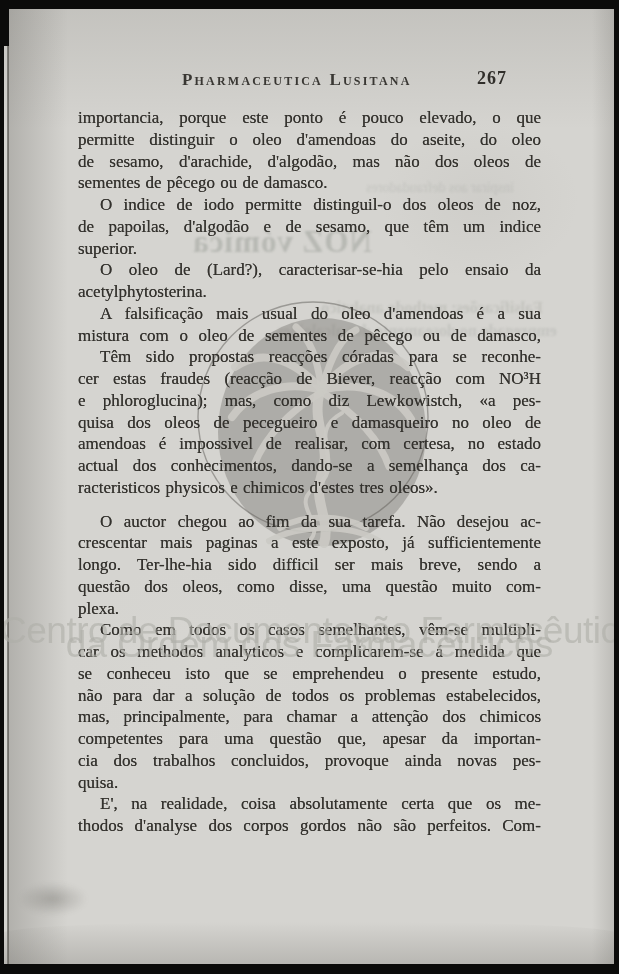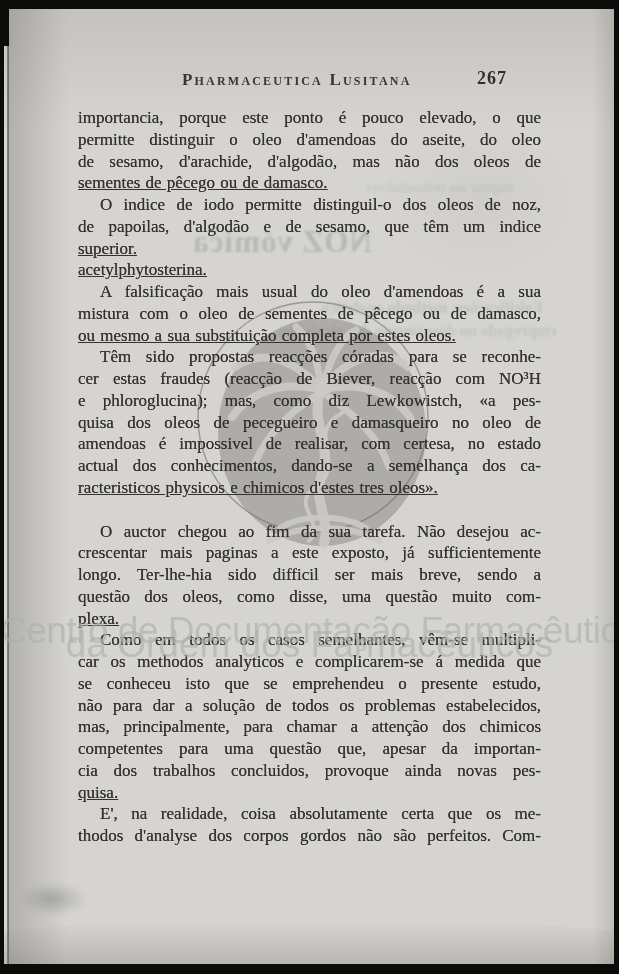--- a/index.html
+++ b/index.html
@@ -59,23 +59,23 @@
     font-size:18px;color:#302e2a;font-weight:600;letter-spacing:1px;
   }
   
   .body-col{
     position:absolute;left:78px;top:107px;width:463px;z-index:10;
     font-size:17px;line-height:21.75px;color:#34322e;
     text-shadow:0 0 .4px rgba(52,50,45,.85);
     word-spacing:1px;
   }
   .para{margin:0;}
-  .para.gap{margin-top:22px;}
+  .para.gap{margin-top:12px;}
   .line{text-align:justify;text-align-last:justify;}
-  .line.last{text-align-last:left;text-decoration:underline;}
+  .line.last{text-align-last:left;}
   .line.indent{text-indent:22px;}
   
   .wm{position:absolute;left:0;width:100%;text-align:center;z-index:20;
     font-family:"Liberation Sans","DejaVu Sans",sans-serif;
     color:rgba(174,174,168,.62);white-space:nowrap;pointer-events:none;}
   .wm-1{top:610px;font-size:37px;letter-spacing:-.5px;}
   .wm-2{top:624px;font-size:37px;letter-spacing:0;}
 </style>
 </head>
 <body>
@@ -128,26 +128,26 @@
         <div class="line">permitte distinguir o oleo d'amendoas do aseite, do oleo</div>
         <div class="line">de sesamo, d'arachide, d'algodão, mas não dos oleos de</div>
         <div class="line last">sementes de pêcego ou de damasco.</div>
       </div>
       <div class="para">
         <div class="line indent">O indice de iodo permitte distinguil-o dos oleos de noz,</div>
         <div class="line">de papoilas, d'algodão e de sesamo, que têm um indice</div>
         <div class="line last">superior.</div>
       </div>
       <div class="para">
+        <div class="line indent">O oleo de (Lard?), caracterisar-se-hia pelo ensaio da</div>
         <div class="line last">acetylphytosterina.</div>
       </div>
       <div class="para">
         <div class="line indent">A falsificação mais usual do oleo d'amendoas é a sua</div>
         <div class="line">mistura com o oleo de sementes de pêcego ou de damasco,</div>
-        <div class="line last">ou mesmo a sua substituição completa por estes oleos.</div>
       </div>
       <div class="para">
         <div class="line indent">Têm sido propostas reacções córadas para se reconhe-</div>
         <div class="line">cer estas fraudes (reacção de Biever, reacção com NO³H</div>
         <div class="line">e phloroglucina); mas, como diz Lewkowistch, «a pes-</div>
         <div class="line">quisa dos oleos de pecegueiro e damasqueiro no oleo de</div>
         <div class="line">amendoas é impossivel de realisar, com certesa, no estado</div>
         <div class="line">actual dos conhecimentos, dando-se a semelhança dos ca-</div>
         <div class="line last">racteristicos physicos e chimicos d'estes tres oleos».</div>
       </div>

